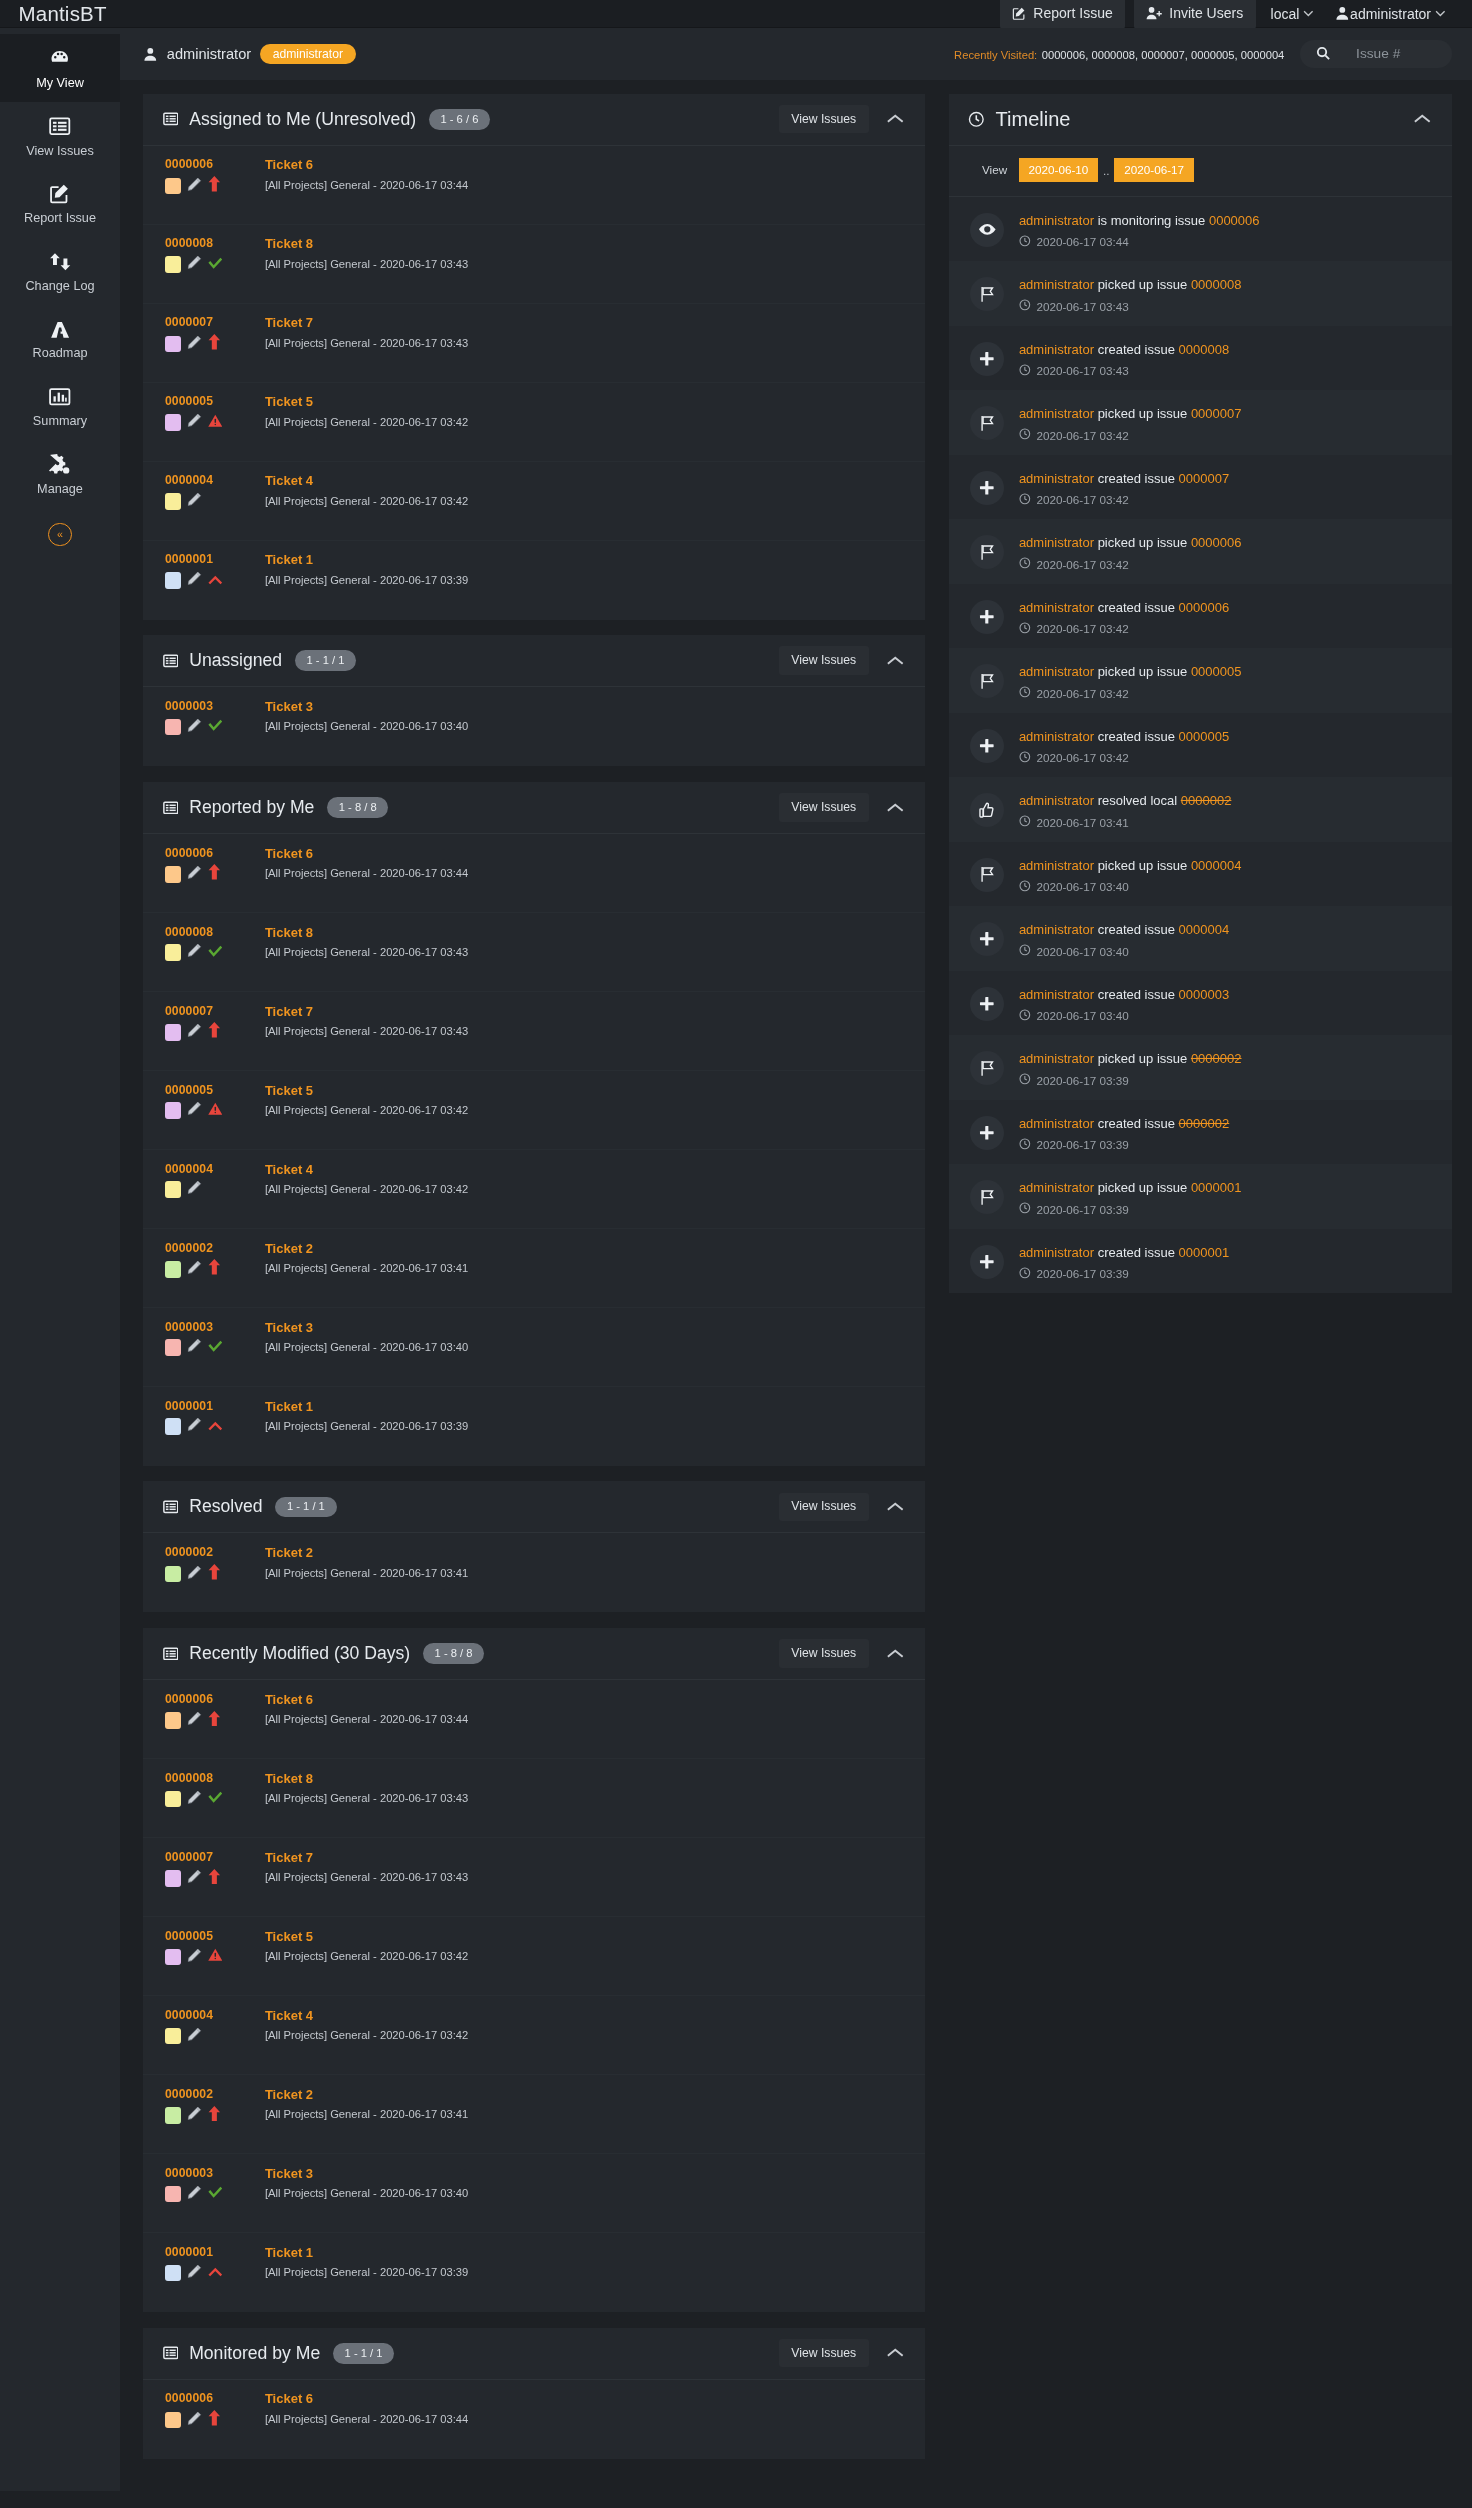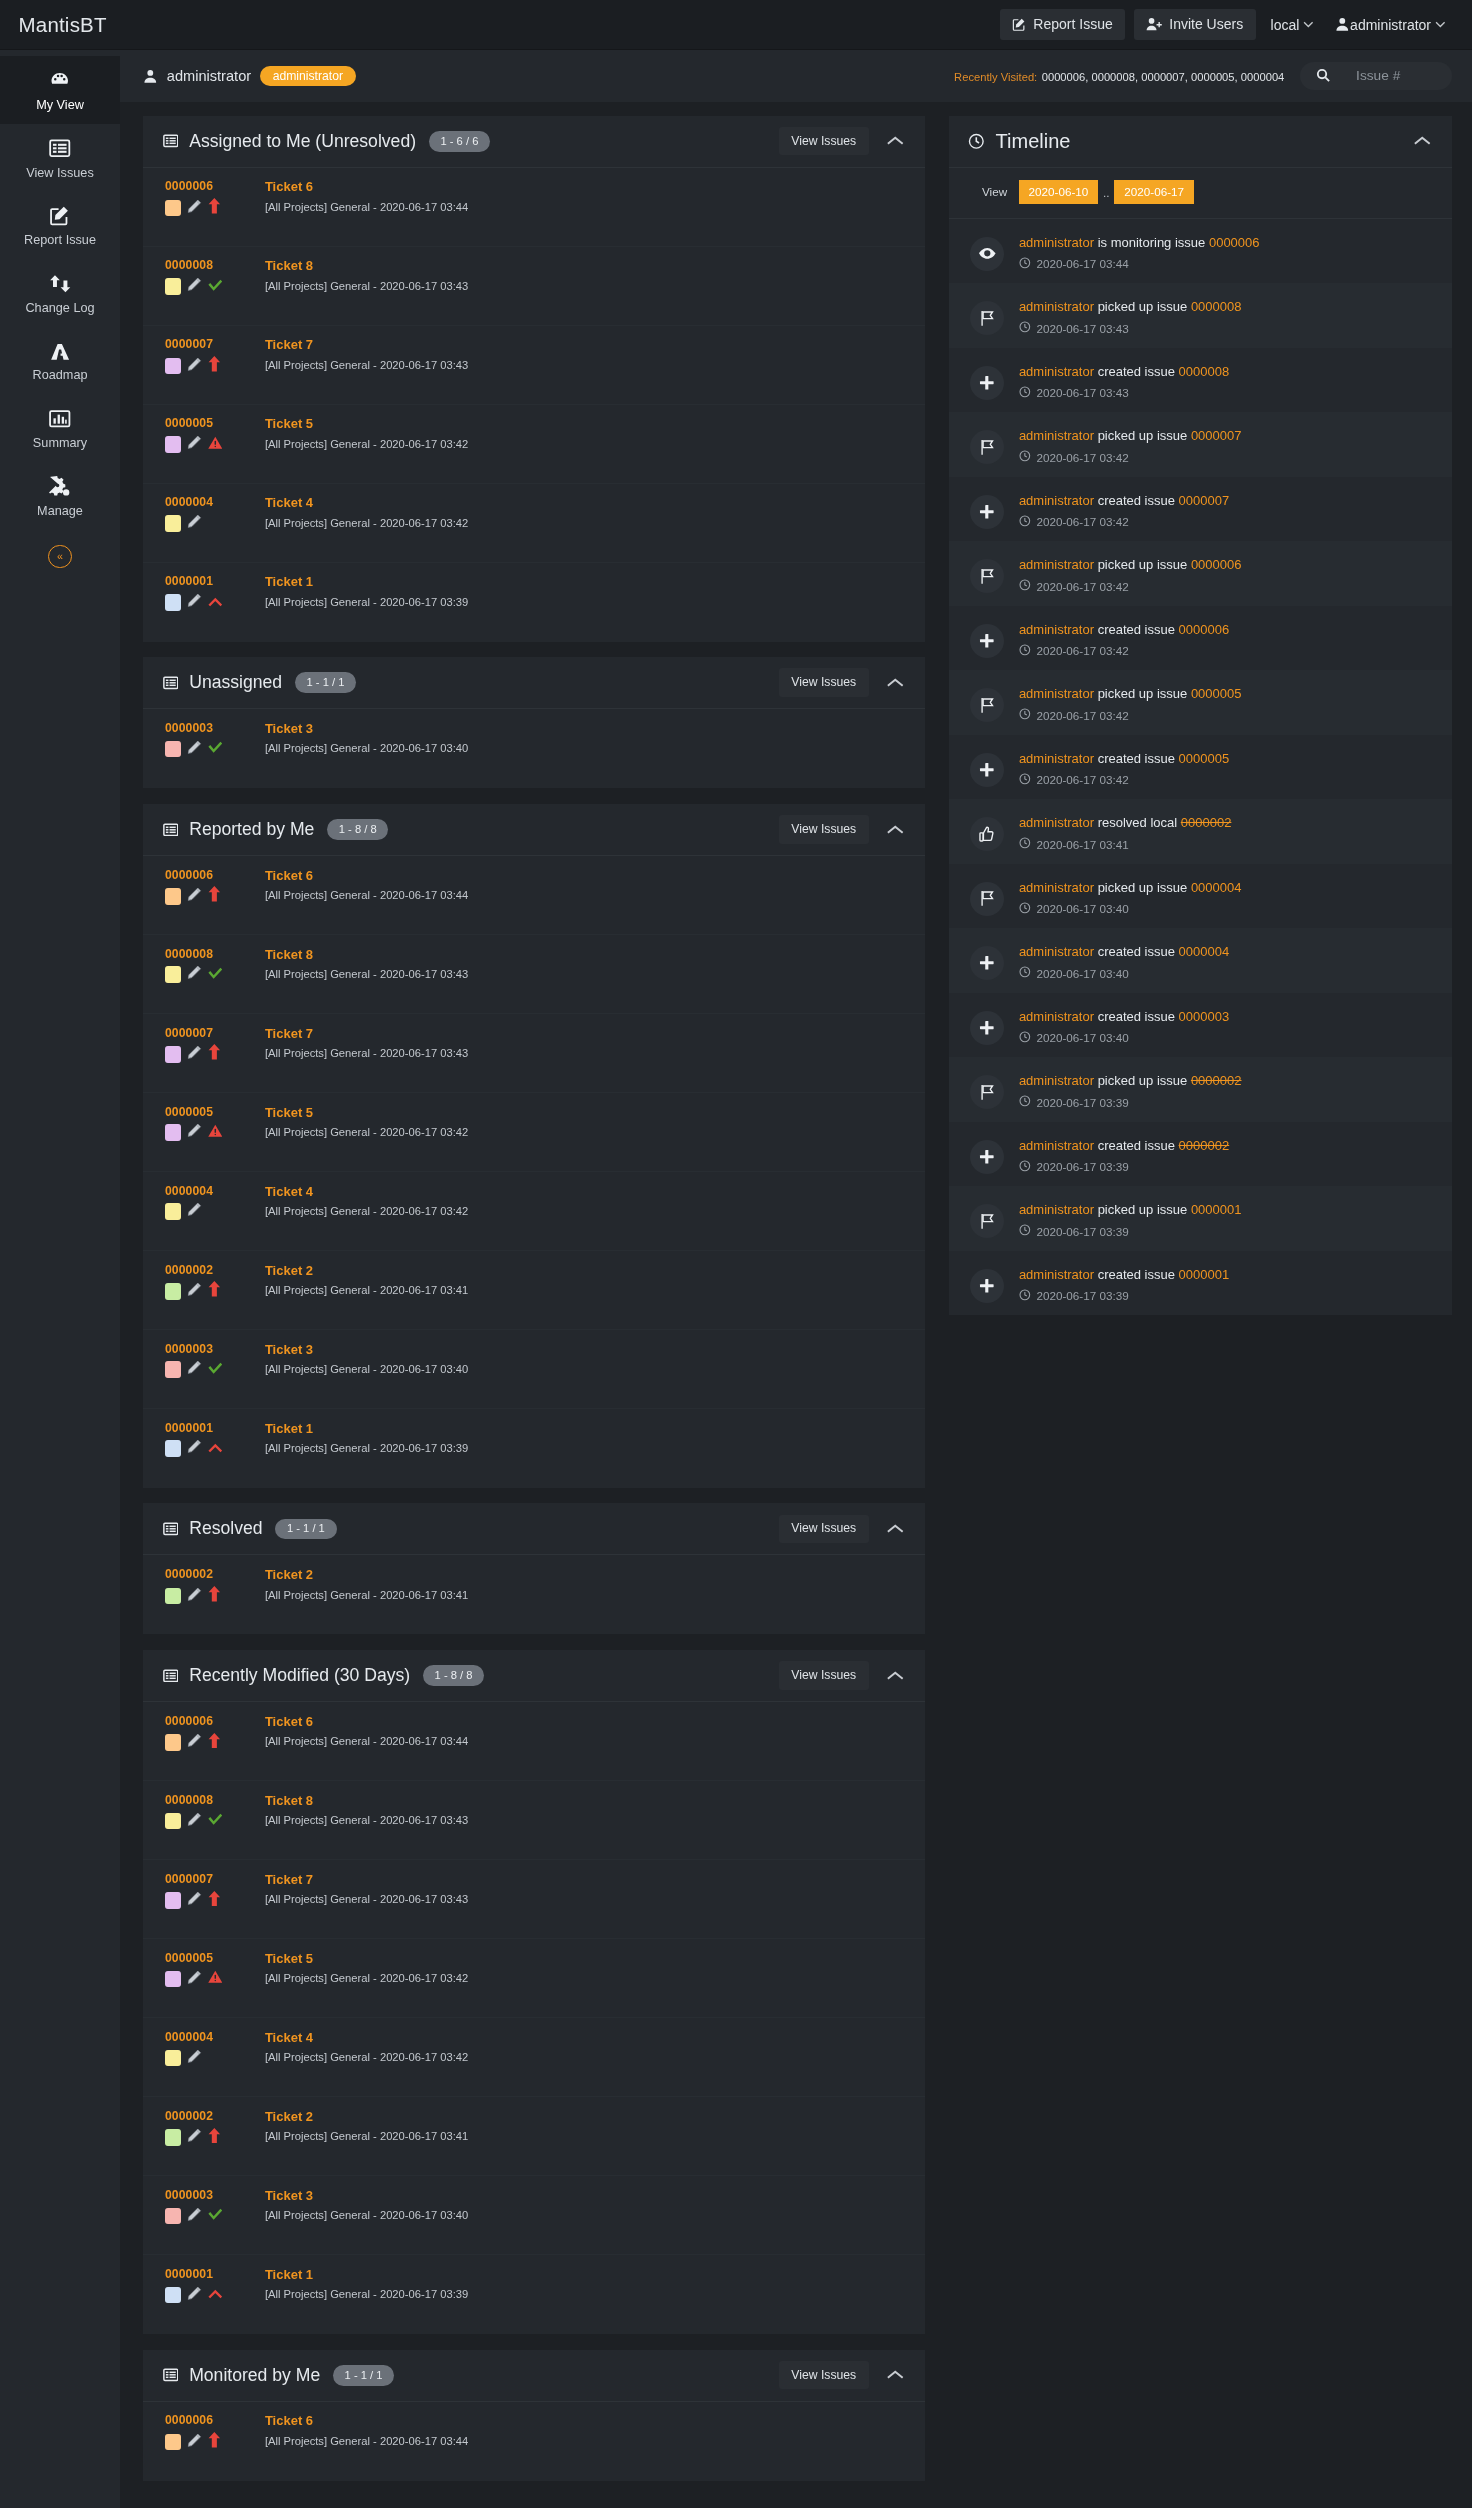--- a/index.html
+++ b/index.html
@@ -5,21 +5,21 @@
   * { box-sizing: border-box; margin: 0; padding: 0; }
   html, body {
     width: 1473px;
     background: #1d2024;
     font-family: "Liberation Sans", sans-serif;
     color: #d3d7db;
     -webkit-font-smoothing: antialiased;
   }
   
   .topbar {
-    height: 50px;
+    height: 28px;
     background: #1b1e22;
     display: flex;
     align-items: center;
     border-bottom: 1px solid #15171a;
   }
   .brand {
     width: 120px;
     flex: 0 0 120px;
     font-size: 20.5px;
     color: #e3e7eb;
@@ -208,21 +208,21 @@
     border-bottom: 1px solid #2e3338;
   }
   .tl-prev { color: #cfd4d9; font-size: 11.7px; padding: 4.9px 11.7px 5.9px 13.7px; cursor: pointer; }
   .tl-date {
     background: #f5a623; color: #fff;
     font-size: 11.7px; padding: 4.9px 9.8px 5.9px;
     cursor: pointer;
   }
   .tl-dots { color: #b8bdc3; font-size: 11.7px; padding: 0 4.9px; }
   .tl-item {
-    display: flex; align-items: flex-end;
+    display: flex; align-items: center;
     padding: 12.7px 19.5px 12.7px 21.5px;
     min-height: 62px;
     background: #24282d;
   }
   .tl-item.alt { background: #272c31; }
   .tl-avatar {
     width: 34px; height: 34px; flex: 0 0 34px;
     border-radius: 50%;
     background: #2d3238;
     display: flex; align-items: center; justify-content: center;

